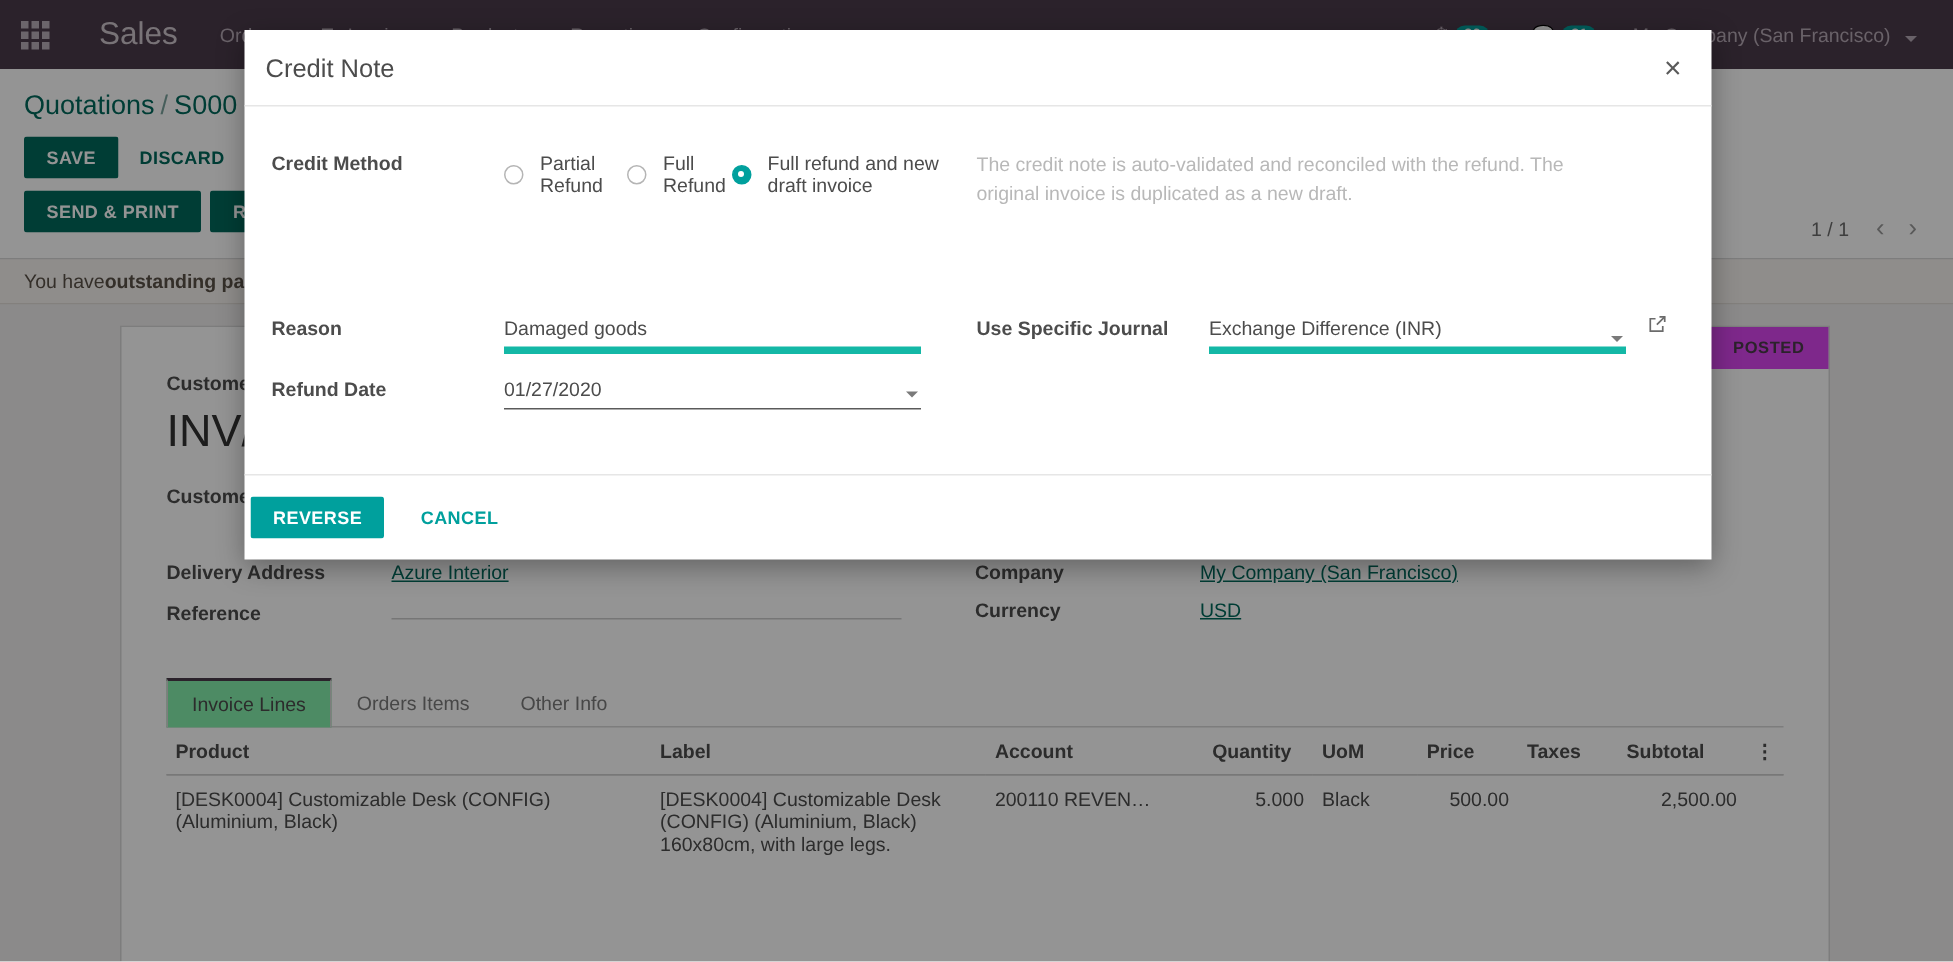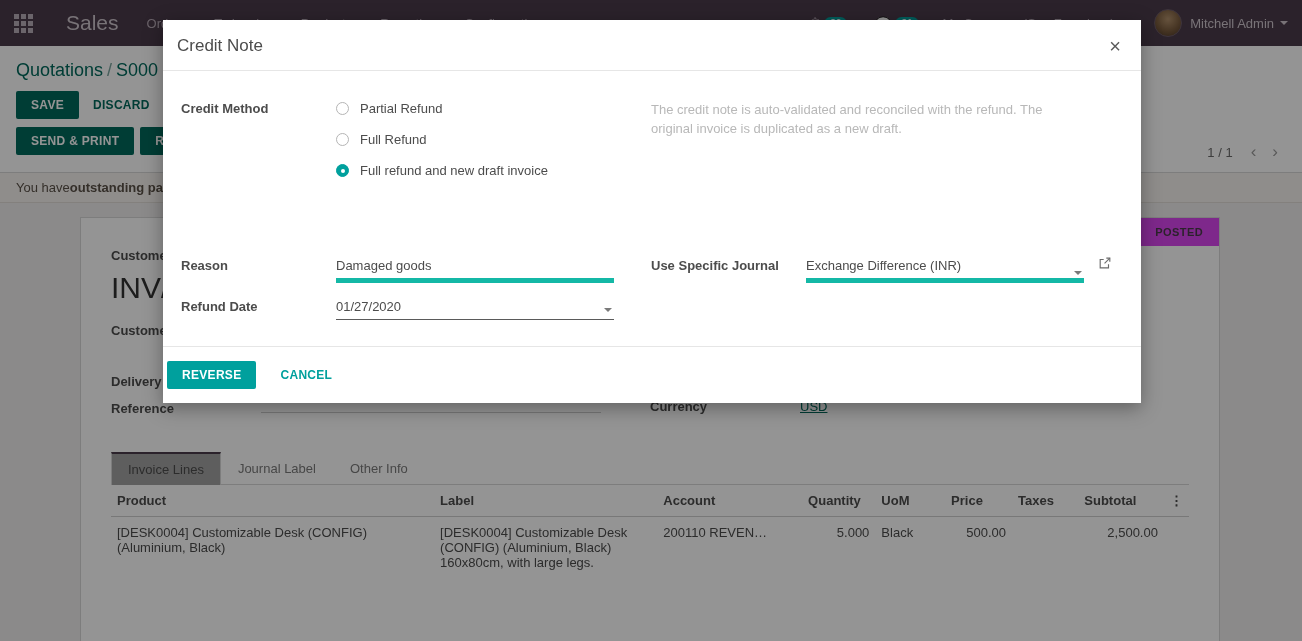--- a/index.html
+++ b/index.html
@@ -109,21 +109,21 @@
   .frow .val { color: #00695c; }
   .frow .val.blank { border-bottom: 1px solid #ccc; width: 340px; height: 14px; }
 
   
   .tabs { display: flex; border-bottom: 1px solid #d8d8d8; margin-top: 26px; }
   .tab {
     padding: 8px 16px; font-size: 13px; color: #7a7a7a; background: transparent;
     border: 1px solid transparent; border-bottom: none; margin-bottom: -1px; cursor: pointer;
   }
   .tab.active {
-    color: #4c4c4c; background: #a3a3a3; border-color: #d8d8d8;
+    color: #4c4c4c; background: #86efac; border-color: #d8d8d8;
     border-top: 2px solid #4b3b4a;
   }
   table.lines { width: 100%; border-collapse: collapse; font-size: 13px; }
   table.lines th {
     font-weight: bold; color: #4c4c4c; font-size: 13px; padding: 8px 6px;
     border-bottom: 1px solid #cfcfcf; text-align: left; white-space: nowrap;
   }
   table.lines td { padding: 8px 6px; vertical-align: top; color: #4c4c4c; }
   .ta-r { text-align: right; }
   .kebab { color: #8a8a8a; letter-spacing: 0; }
@@ -147,21 +147,21 @@
   .modal-title { font-size: 17px; color: #4c4c4c; font-weight: 400; }
   .modal-close {
     position: absolute; right: 14px; top: 12px; font-size: 20px; color: #5a5a5a;
     background: none; border: none; cursor: pointer; line-height: 1; padding: 4px 6px;
   }
   .modal-body { padding: 30px 18px 26px 18px; min-height: 245px; position: relative; }
   .mrow { display: flex; }
   .m-col-l { width: 470px; display: flex; }
   .m-col-r { width: 470px; display: flex; }
   .m-lbl { width: 155px; flex: none; font-weight: bold; color: #4c4c4c; font-size: 13px; }
-  .radios { display: flex; flex-direction: column; }
+  .radios { display: flex; flex-direction: row; }
   .radio-item { display: flex; align-items: center; margin-bottom: 16px; cursor: pointer; }
   .radio {
     width: 13px; height: 13px; border-radius: 50%; border: 1px solid #b5b5b5;
     background: #fff; margin-right: 11px; flex: none; position: relative;
   }
   .radio.checked { border-color: #00a09d; background: #00a09d; }
   .radio.checked::after {
     content: ""; position: absolute; left: 3.5px; top: 3.5px;
     width: 4px; height: 4px; border-radius: 50%; background: #fff;
   }
@@ -219,25 +219,20 @@
       <div class="nav-badge-wrap">
         <span>⏱</span>
         <span class="nav-badge">26</span>
       </div>
       <div class="nav-badge-wrap">
         <span>💬</span>
         <span class="nav-badge">21</span>
       </div>
       <div class="nav-company">
         <span>My Company (San Francisco)</span>
-        <span class="caret-down"></span>
-      </div>
-      <div class="nav-user">
-        <span class="avatar"></span>
-        <span>Mitchell Admin</span>
         <span class="caret-down"></span>
       </div>
     </div>
   </div>
 
   <div class="control-panel">
     <div class="breadcrumb">
       <a href="#" class="crumb-link">Quotations</a><span class="sep">/</span><span class="current">S000</span>
     </div>
     <div class="btn-row">
@@ -294,21 +289,21 @@
             </div>
             <div class="frow">
               <span class="lbl">Currency</span>
               <a href="#" class="val">USD</a>
             </div>
           </div>
         </div>
 
         <div class="tabs">
           <div class="tab active">Invoice Lines</div>
-          <div class="tab">Journal Label</div>
+          <div class="tab">Orders Items</div>
           <div class="tab">Other Info</div>
         </div>
 
         <table class="lines">
           <thead>
             <tr>
               <th style="width:370px">Product</th>
               <th style="width:250px">Label</th>
               <th style="width:160px">Account</th>
               <th class="ta-r" style="width:75px">Quantity</th>

